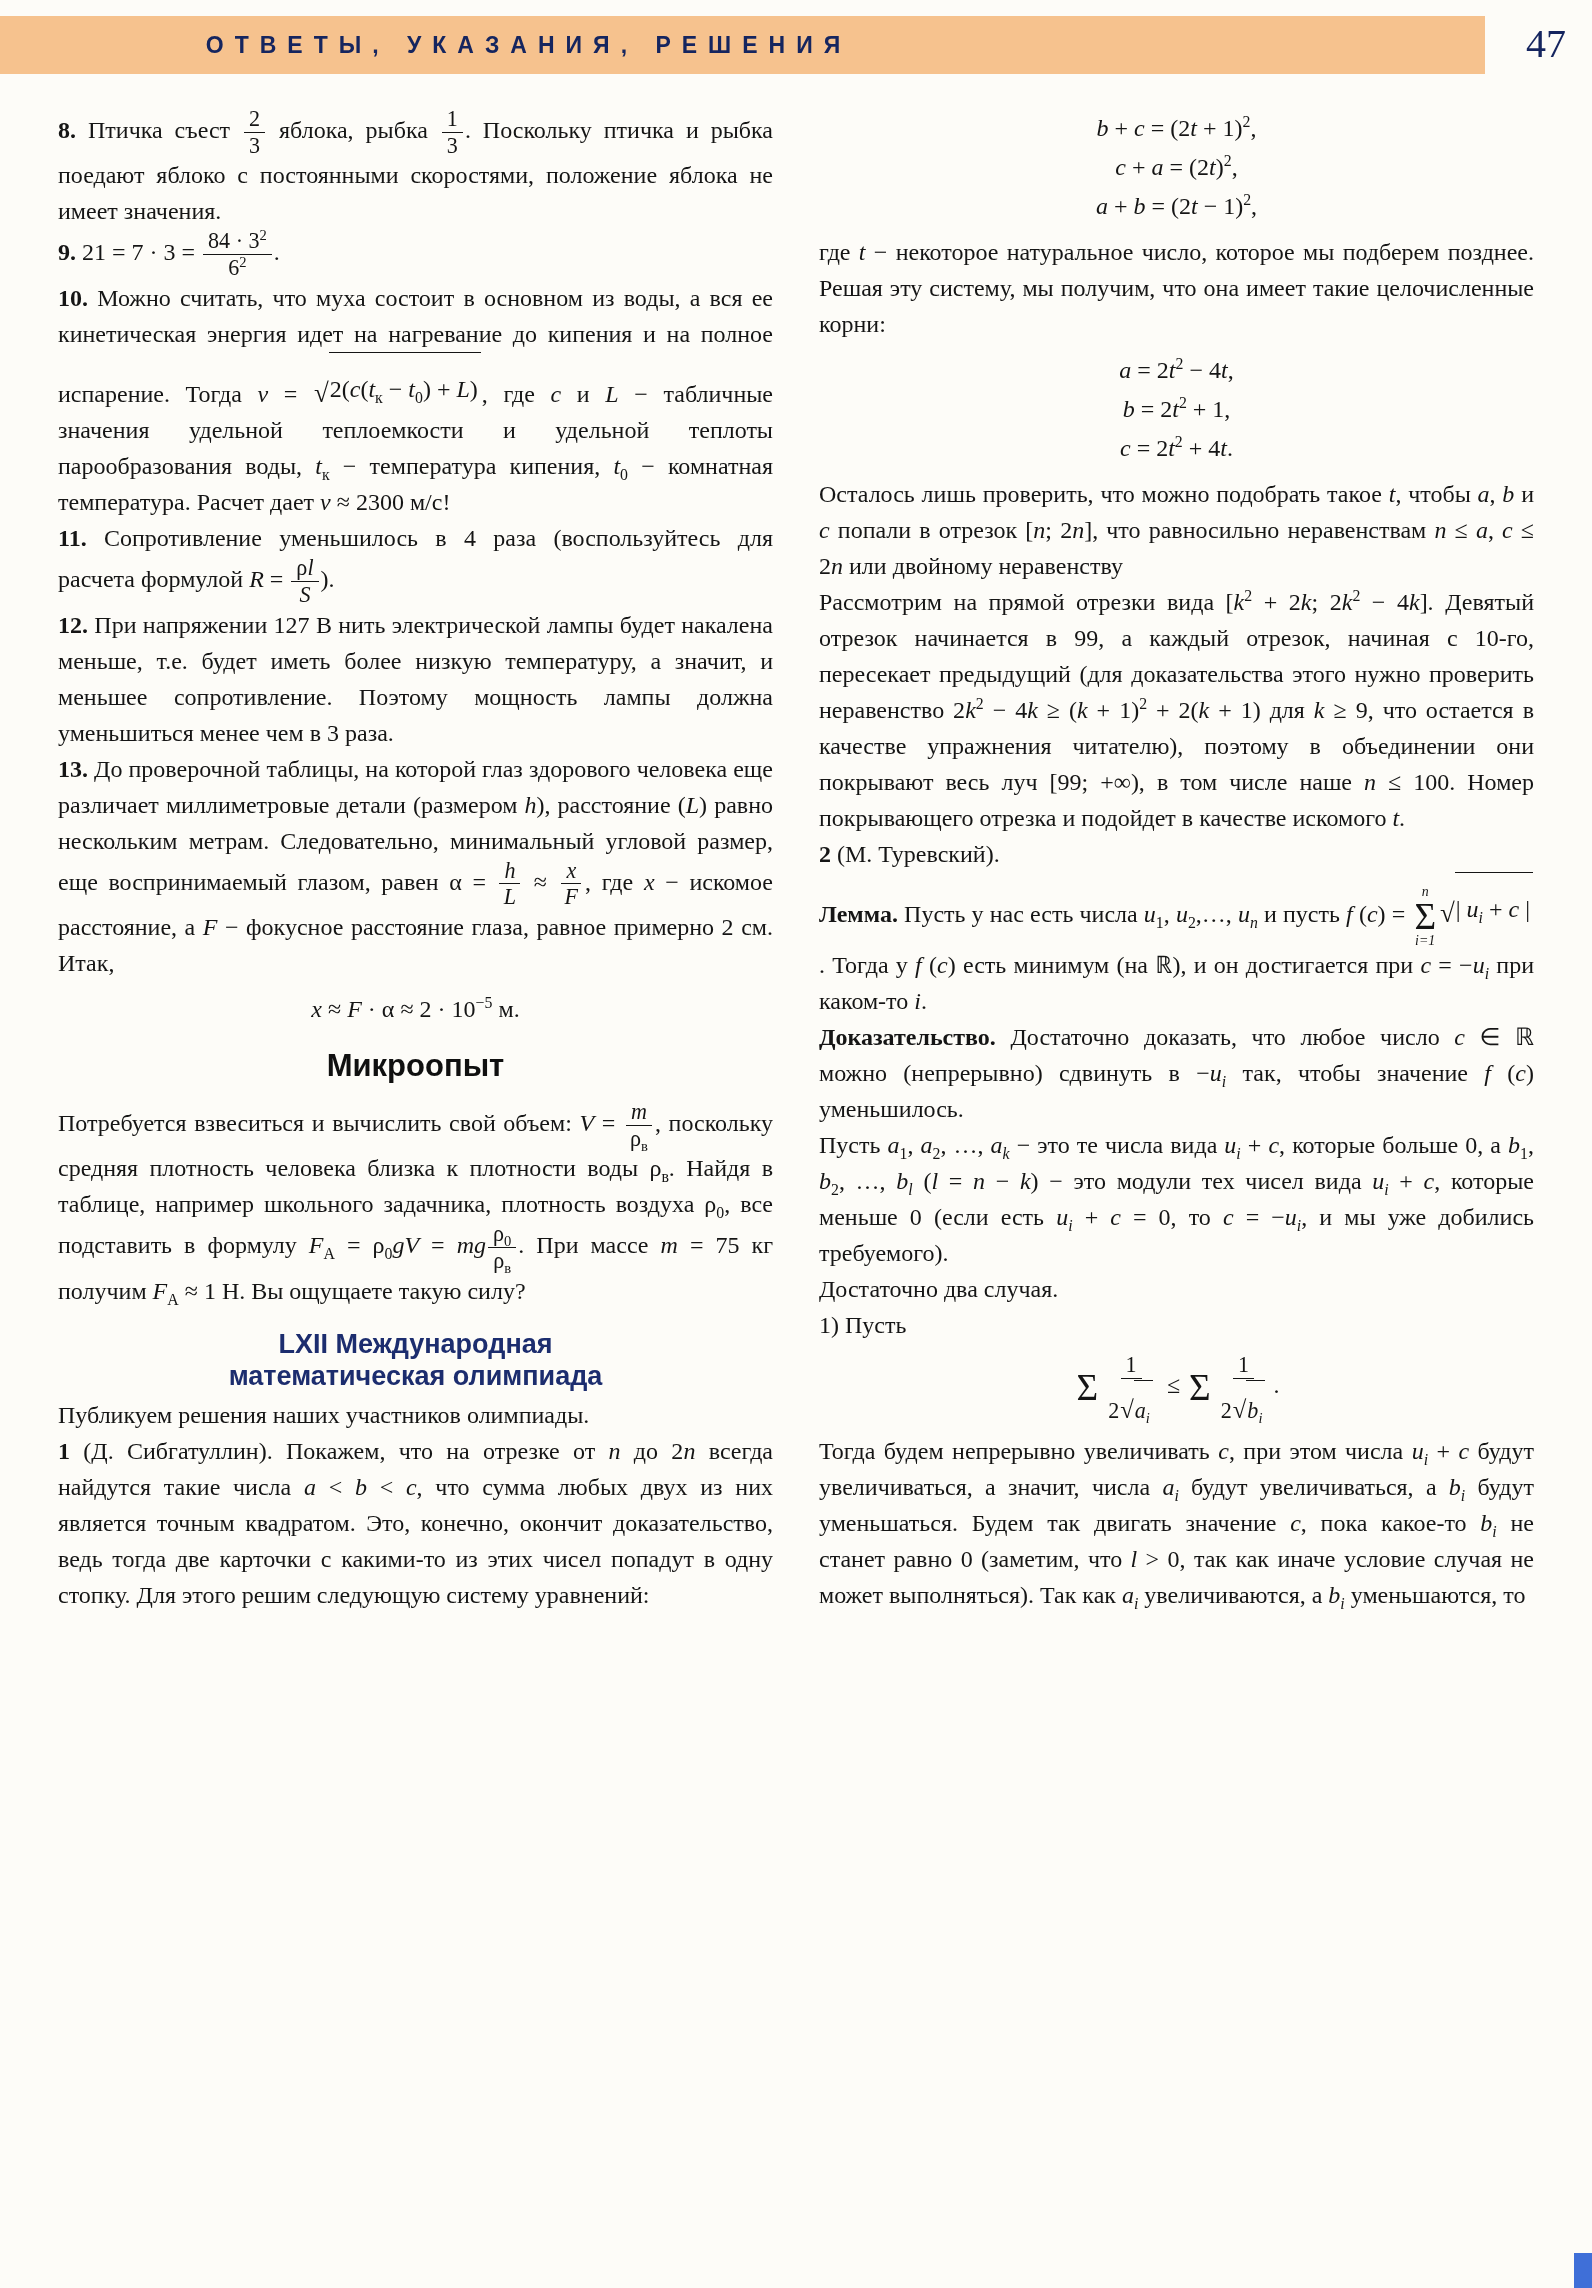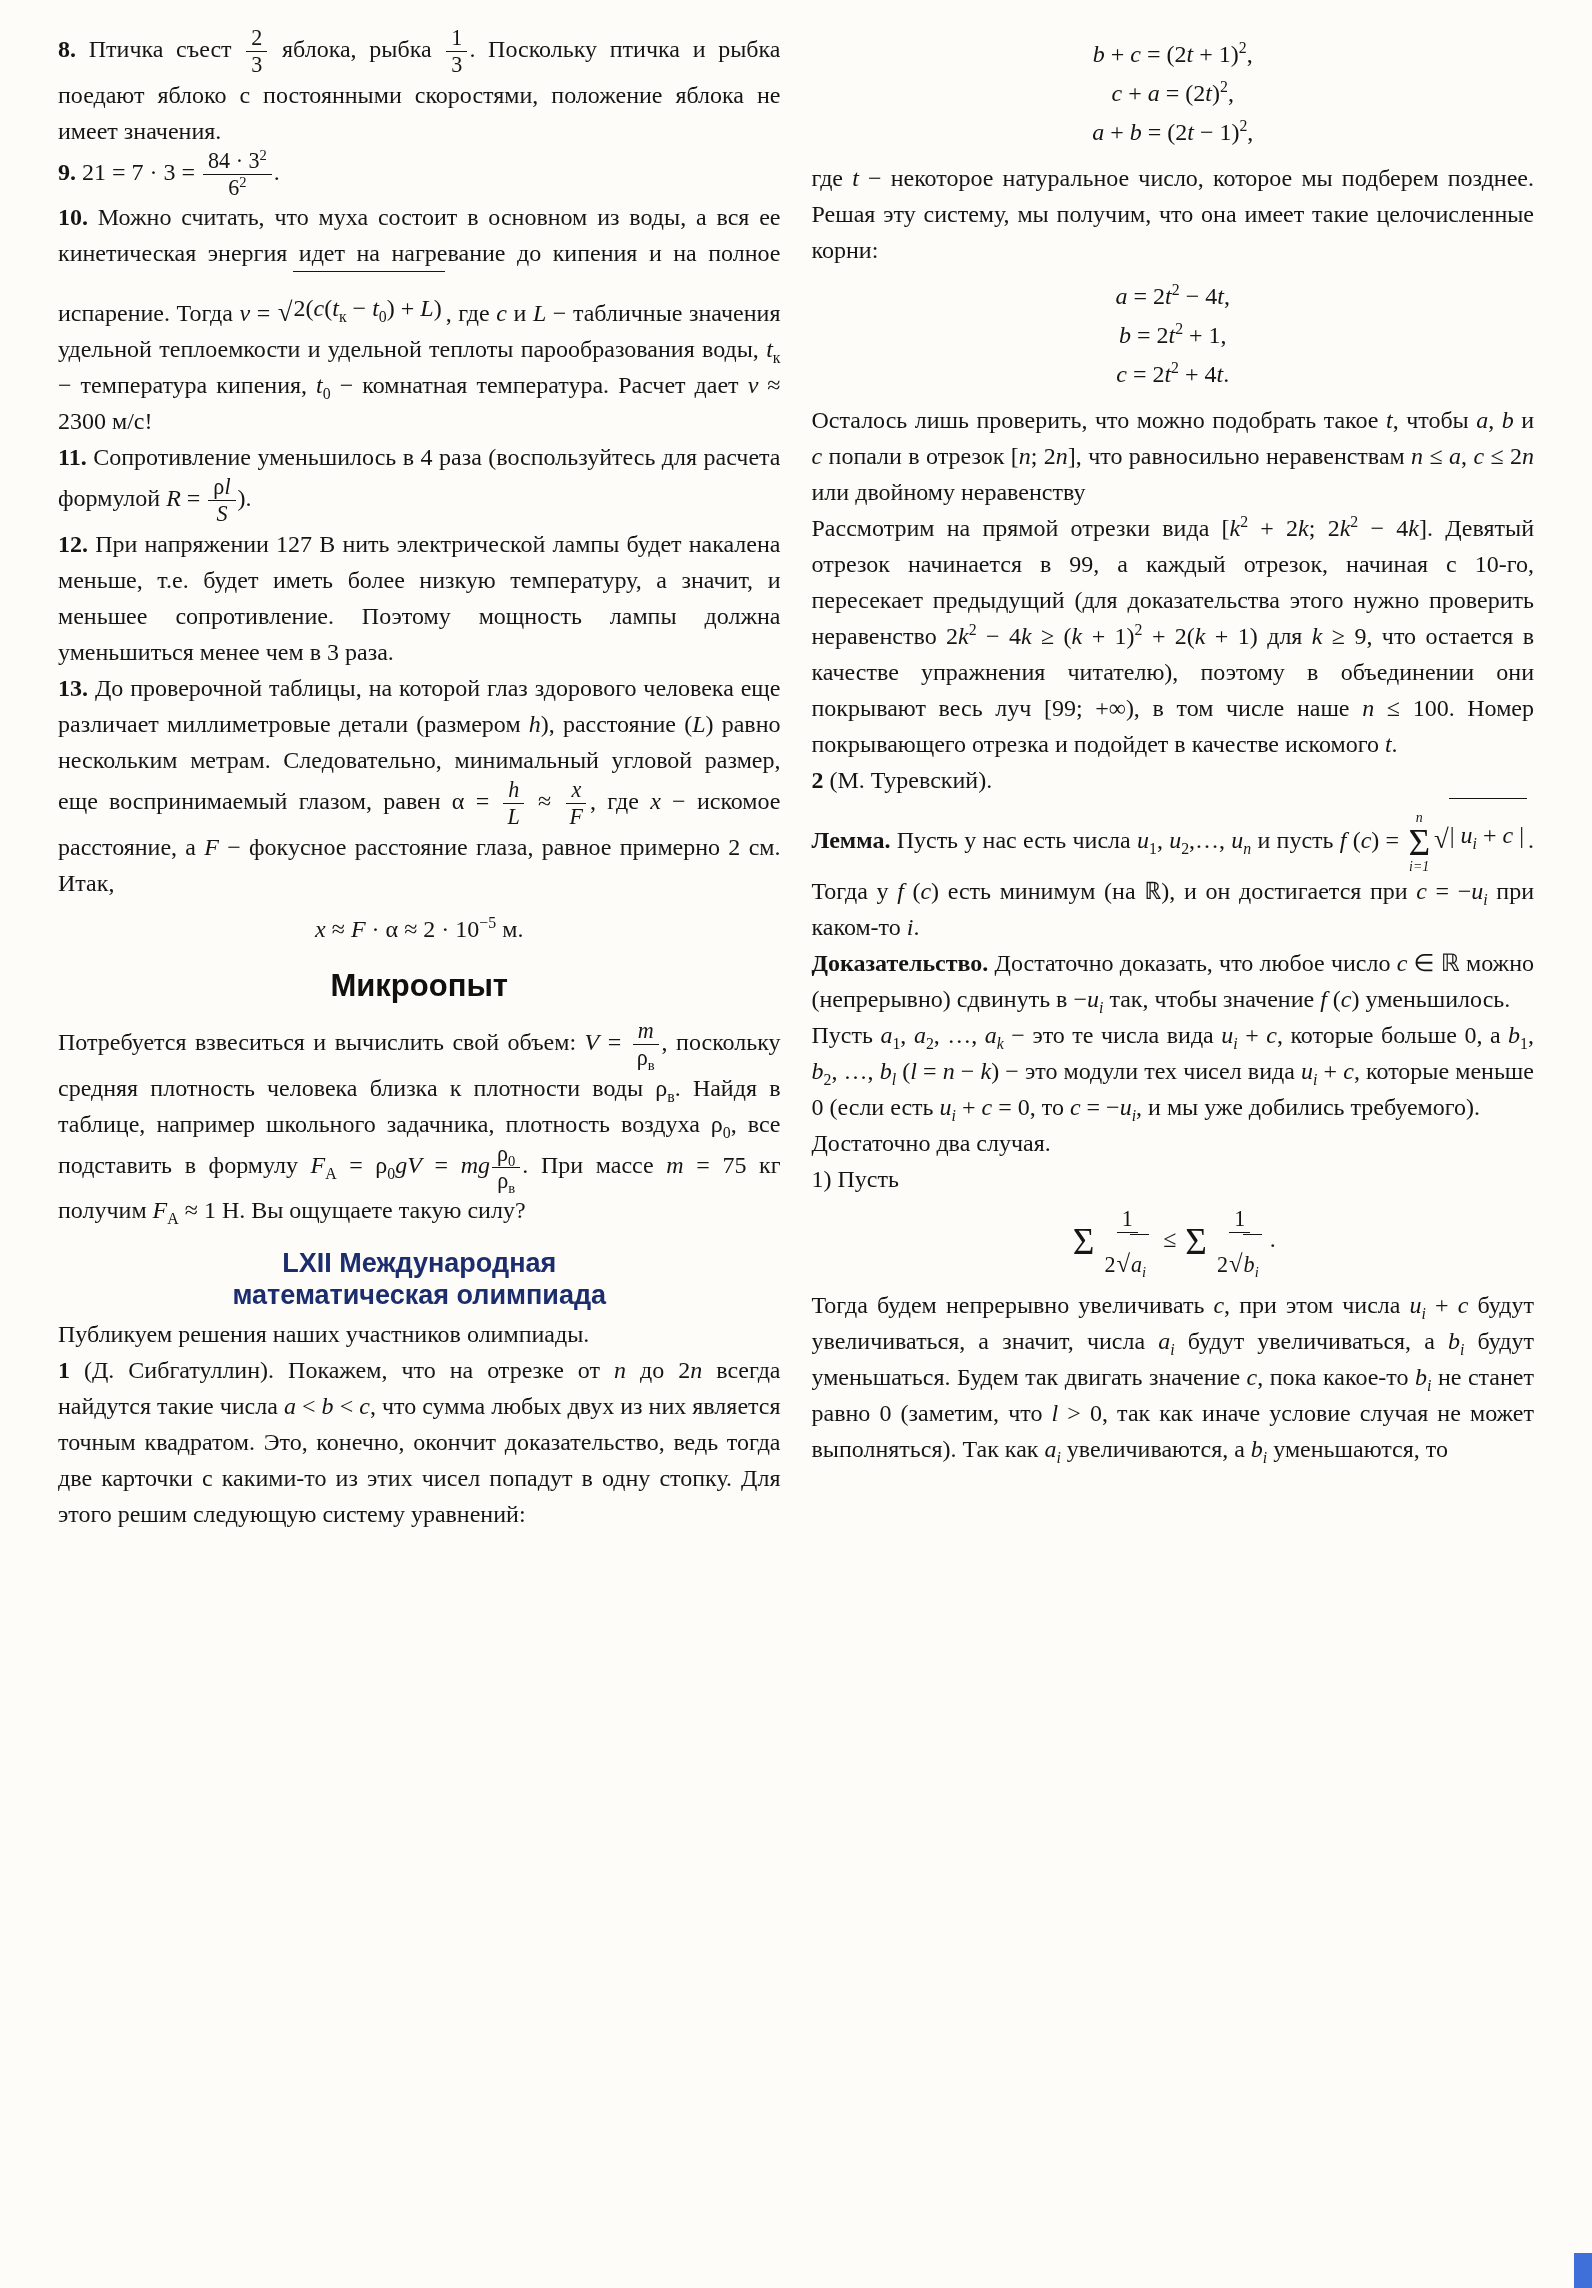--- a/index.html
+++ b/index.html
@@ -23,21 +23,21 @@
     padding-right:428px;
     font-family:"Liberation Sans", sans-serif;
     font-weight:bold; font-size:23px; letter-spacing:11px;
     color:#15255f; white-space:nowrap;
   }
   .page-number {
     position:absolute; right:26px; top:4px;
     font-size:40px; color:#15255f;
     font-family:"Liberation Serif", serif;
   }
-  .content { display:flex; gap:31px; padding:26px 58px 0 58px; }
+  .content { display:flex; gap:46px; padding:26px 58px 0 58px;align-items:flex-end; }
   .col { flex:1; font-size:24px; line-height:1.5; text-align:justify; }
   .para { margin:0; }
   .rb { font-weight:bold; }
   .ri { font-style:italic; }
   sup.rsup { font-size:0.66em; line-height:0; }
   sub.rsub { font-size:0.66em; line-height:0; }
   .frac {
     display:inline-flex; flex-direction:column; align-items:center;
     vertical-align:middle; font-size:0.92em; line-height:1.08; margin:0 2px;
   }
@@ -62,20 +62,26 @@
   .heading.navy { color:#1c2d6e; font-size:27px; line-height:1.18; margin:20px 0 4px; }
   .corner-mark {
     position:absolute; right:0; bottom:0;
     width:18px; height:36px; background:#3f6fd8;
   }
 </style>
 </head>
 <body>
 
 <div class="page">
+  <header class="header">
+    <div class="header-band">
+      <div class="header-title">ОТВЕТЫ, УКАЗАНИЯ, РЕШЕНИЯ</div>
+    </div>
+    <div class="page-number">47</div>
+  </header>
 
   <main class="content">
     <div class="col">
         <p class="para"><span class="rb">8. </span><span class="rt">Птичка съест </span><span class="frac">
             <span class="num"><span class="rt">2</span></span>
             <span class="den"><span class="rt">3</span></span>
           </span><span class="rt"> яблока, рыбка </span><span class="frac">
             <span class="num"><span class="rt">1</span></span>
             <span class="den"><span class="rt">3</span></span>
           </span><span class="rt">. Поскольку птичка и рыбка поедают яблоко с постоянными скоростями, положение яблока не имеет значения.</span></p>

